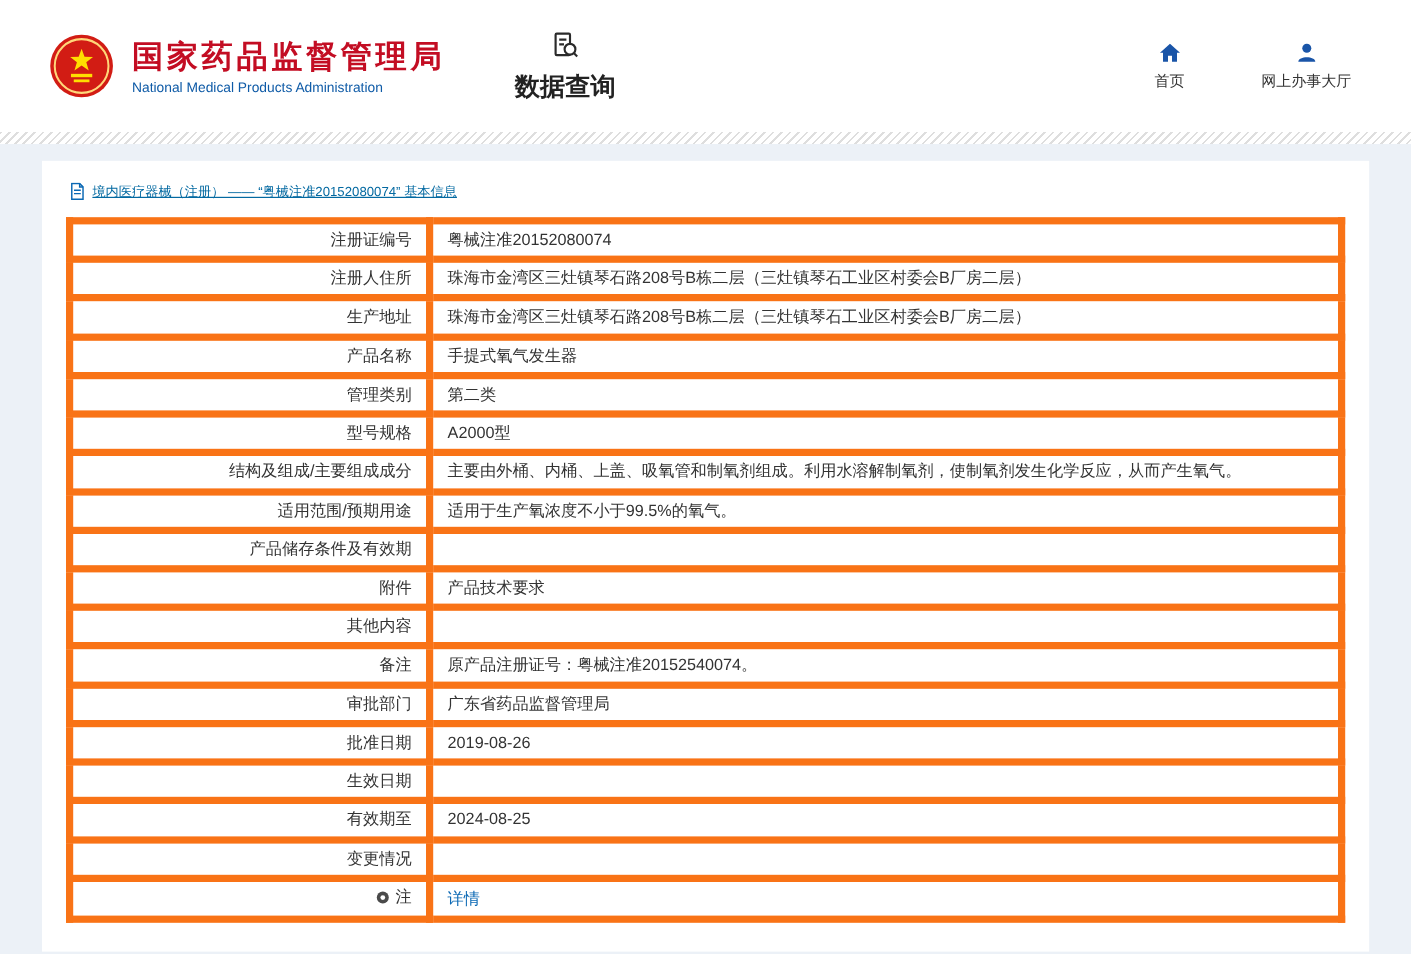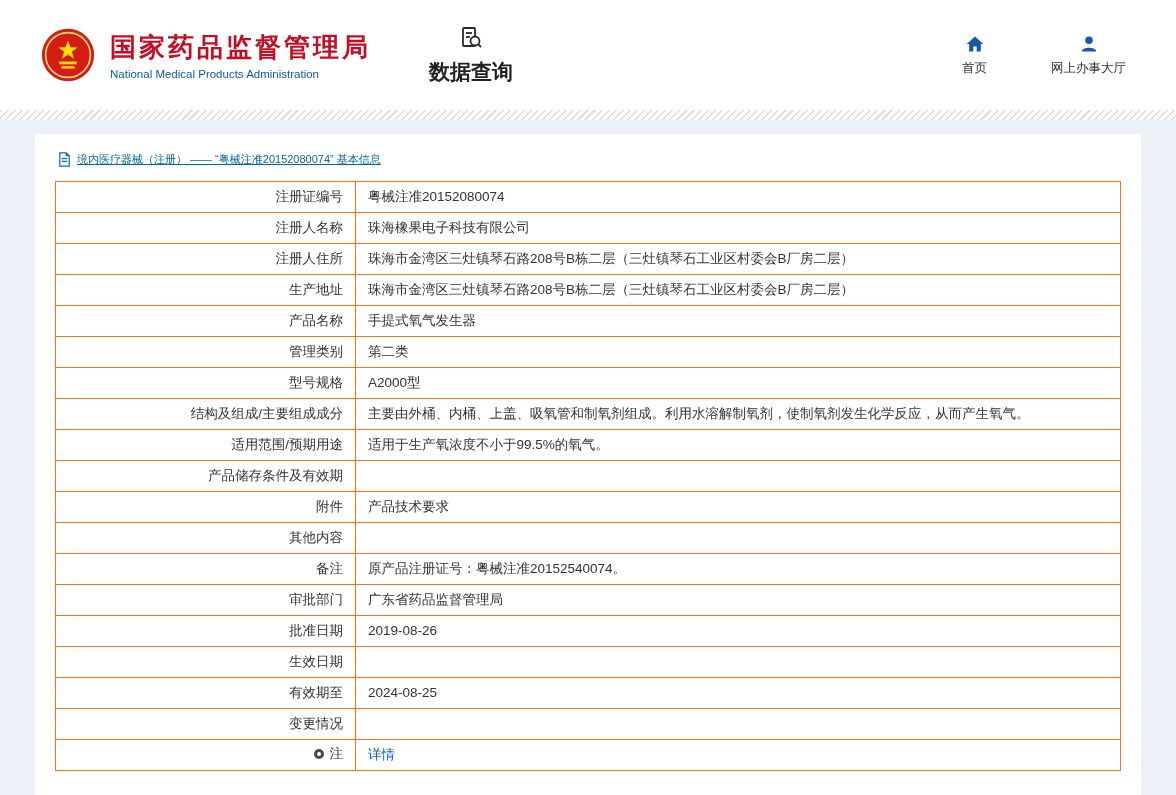--- a/index.html
+++ b/index.html
@@ -44,21 +44,21 @@
   }
   .breadcrumb-text { text-decoration:underline; }
 
   
   table.reg {
     width:100%;
     border-collapse:collapse;
     table-layout:fixed;
   }
   table.reg td {
-    border:1px solid #f97316;
+    border:6px solid #f97316;
     height:31px;
     padding:4px 12px;
     font-size:13.5px;
     color:#333;
     line-height:1.35;
     background:#fff;
     overflow:hidden; white-space:nowrap; text-overflow:ellipsis;
   }
   td.lbl { width:300px; text-align:right; color:#333; }
   td.lbl .lbl-inner { display:inline-flex; align-items:center; gap:5px; }
@@ -120,24 +120,20 @@
         <path d="M5 7h6M5 10h6" stroke="#0a68b4" stroke-width="1.2"></path>
       </svg>
       <span class="breadcrumb-text">境内医疗器械（注册） —— “粤械注准20152080074” 基本信息</span>
     </div>
 
     <table class="reg">
       <tbody>
         <tr>
             <td class="lbl">注册证编号</td>
             <td class="val">粤械注准20152080074</td>
-          </tr>
-        <tr>
-            <td class="lbl">注册人名称</td>
-            <td class="val">珠海橡果电子科技有限公司</td>
           </tr>
         <tr>
             <td class="lbl">注册人住所</td>
             <td class="val">珠海市金湾区三灶镇琴石路208号B栋二层（三灶镇琴石工业区村委会B厂房二层）</td>
           </tr>
         <tr>
             <td class="lbl">生产地址</td>
             <td class="val">珠海市金湾区三灶镇琴石路208号B栋二层（三灶镇琴石工业区村委会B厂房二层）</td>
           </tr>
         <tr>

